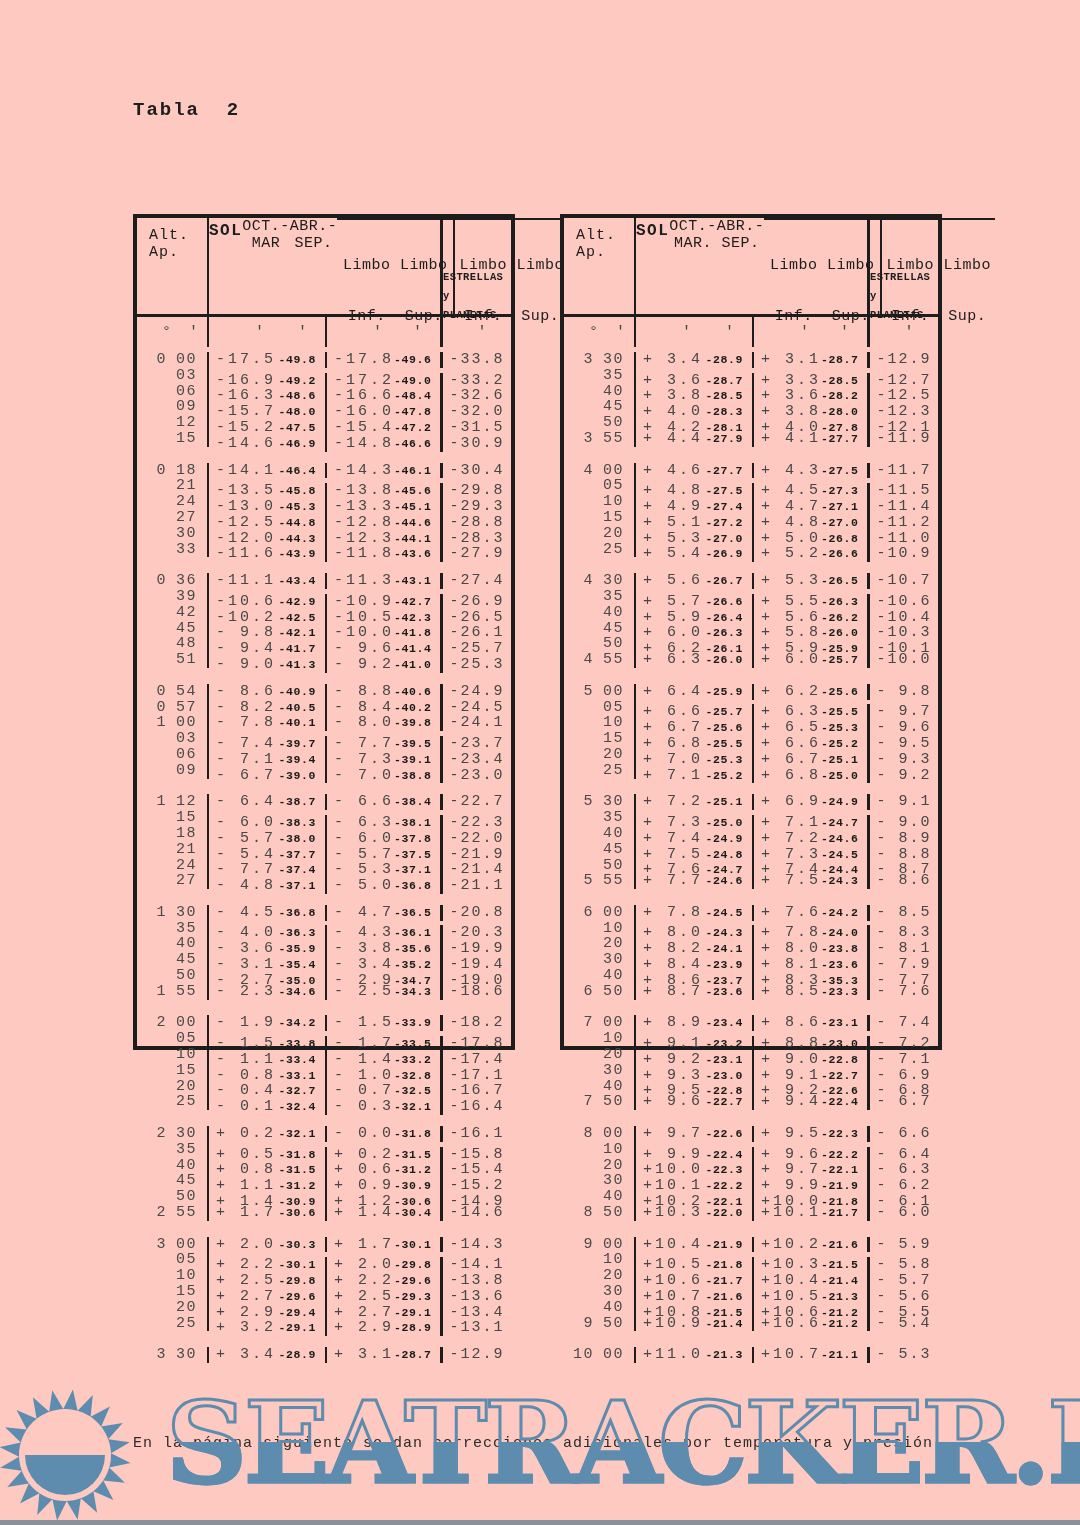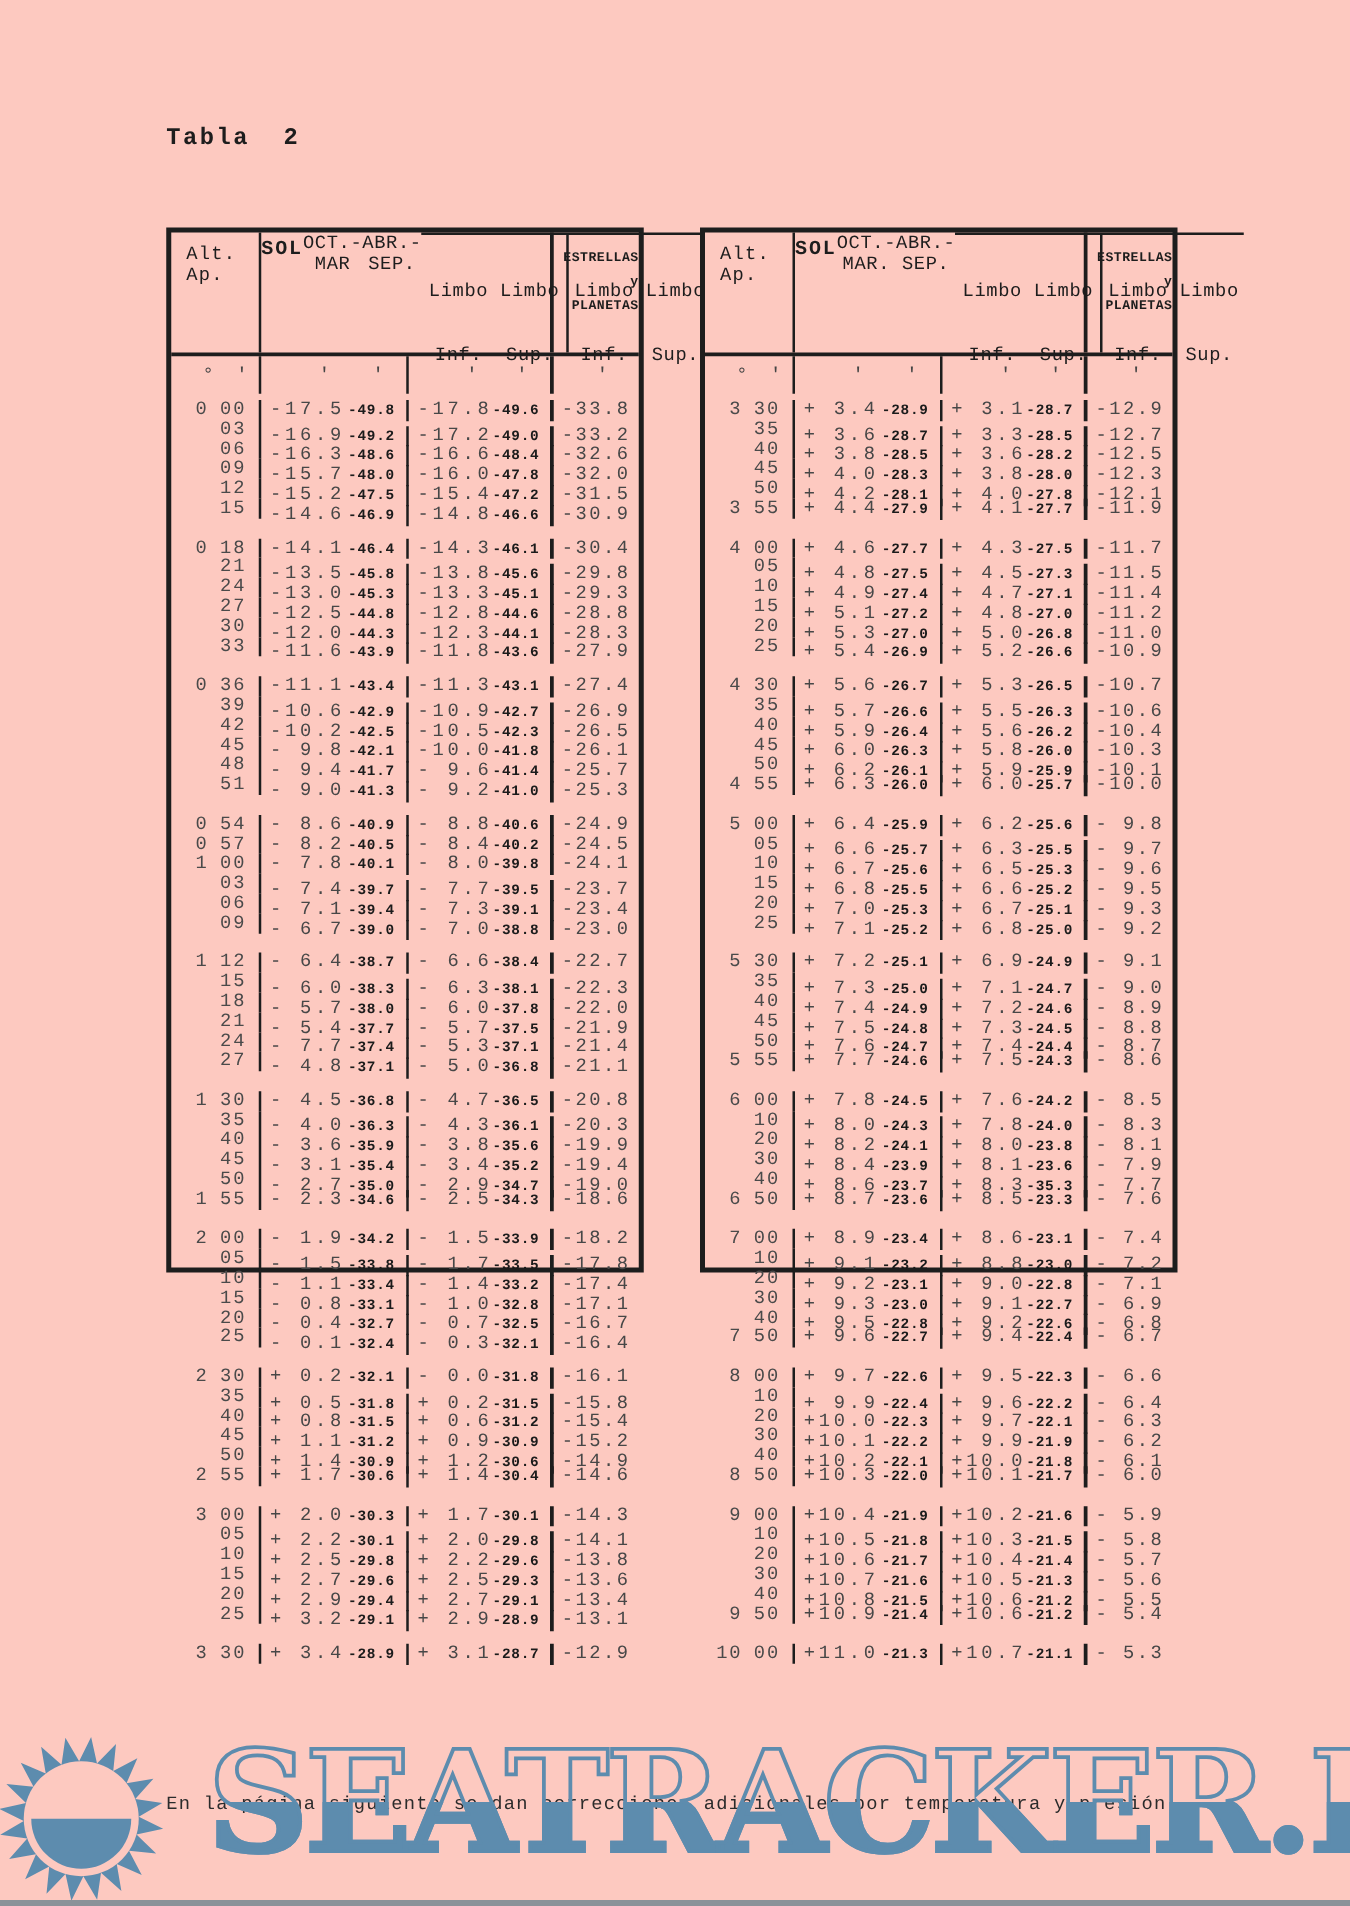--- a/index.html
+++ b/index.html
@@ -6,36 +6,36 @@
   * { box-sizing:border-box; }
   .page {
     position:relative; width:1080px; height:1525px; overflow:hidden;
     background:var(--bg,#fdc9c0); color:var(--ink,#1d1d1d);
     font-family:"Liberation Mono", monospace;
   }
 
   .title { position:absolute; left:133px; top:99px; font-size:19px; font-weight:bold; letter-spacing:2px; white-space:pre; }
   .subtitle { position:absolute; left:133px; top:144px; font-size:16px; font-weight:bold; letter-spacing:0.8px; white-space:pre; }
 
-  .corr-table { position:absolute; top:182px; width:382px; height:836px; border:4px solid var(--ink); background:var(--bg); }
+  .corr-table { position:absolute; top:214px; width:382px; height:836px; border:4px solid var(--ink); background:var(--bg); }
   .corr-table.left  { left:133px; }
   .corr-table.right { left:560px; }
 
   .thead { display:flex; height:99px; border-bottom:3px solid var(--ink); }
   .h-alt { width:72px; border-right:2px solid var(--ink); padding:9px 0 0 12px; font-size:15px; letter-spacing:1px; }
   .h-alt .ap { }
   .h-sol { width:234px; border-right:3px solid var(--ink); display:flex; }
   .h-sol-title { text-align:center; font-weight:bold; font-size:16px; letter-spacing:1.5px; padding-top:4px; height:23px; }
   .h-months { display:flex; height:21px; font-size:15px; letter-spacing:0.5px; }
   .h-months span { flex:1; text-align:center; }
   .h-limbo { flex:1; display:flex; border-top:2px solid var(--ink); }
   .h-limbo-cell { width:118px; padding-top:3px; text-align:center; font-size:15px; letter-spacing:0.5px; line-height:17px; white-space:pre; }
   .h-limbo-cell.first { border-right:2px solid var(--ink); }
   .h-limbo-cell.second { width:113px; }
-  .h-stars { width:68px; text-align:right; font-weight:bold; font-size:10.5px; letter-spacing:0.4px; padding-top:12px; line-height:19px; }
+  .h-stars { width:68px; text-align:left; font-weight:bold; font-size:10.5px; letter-spacing:0.4px; padding-top:12px; line-height:19px;margin-top:38px; }
 
   .units-row { display:flex; height:30px; font-size:15px; color:#454545; }
   .u-alt { width:72px; border-right:2px solid var(--ink); text-align:right; padding:7px 9px 0 0; white-space:pre; }
   .u-sol { width:118px; border-right:2px solid var(--ink); position:relative; }
   .u-sol.second { width:116px; border-right:3px solid var(--ink); }
   .u-sol .m1 { position:absolute; left:46px; top:7px; }
   .u-sol .m2 { position:absolute; right:18px; top:7px; }
   .u-stars { width:68px; text-align:center; padding-top:7px; padding-left:10px; }
 
   .tbody { padding-top:5px; }

